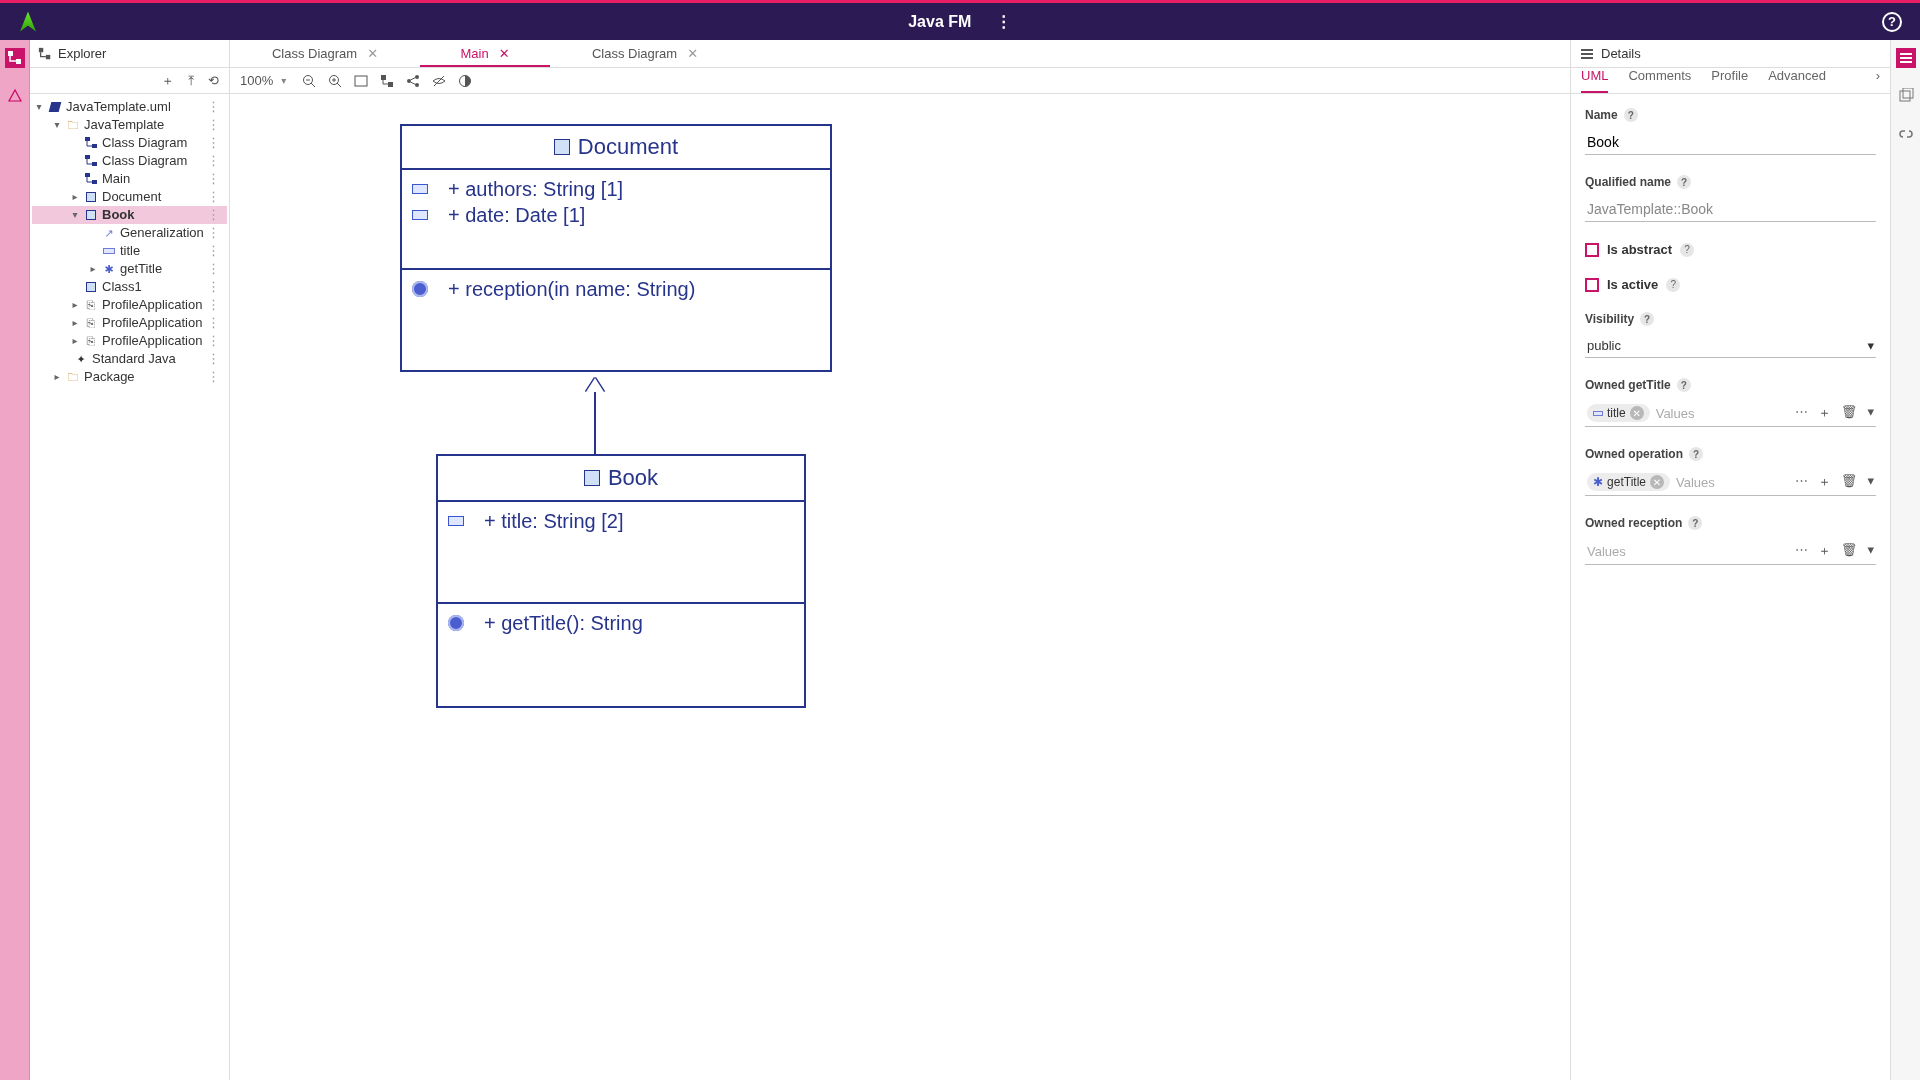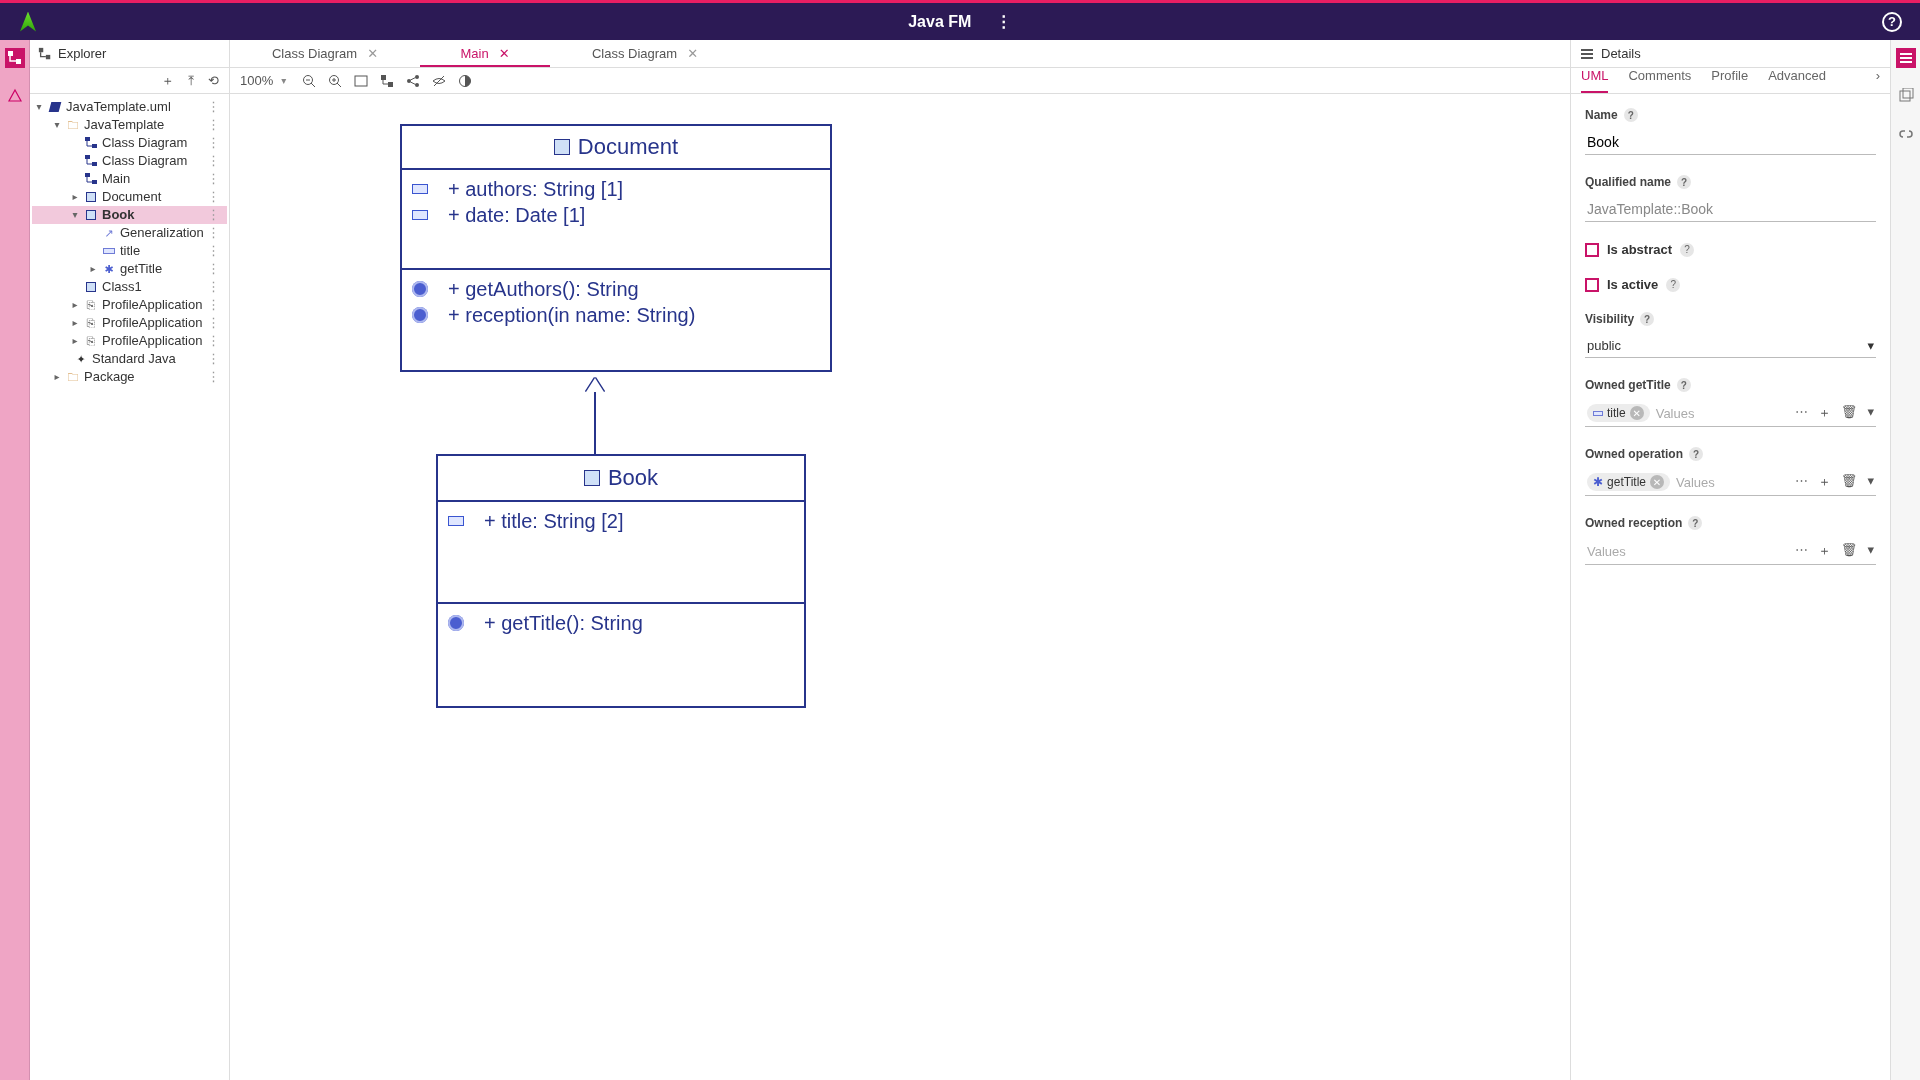--- a/index.html
+++ b/index.html
@@ -476,24 +476,20 @@
             <span>+ authors: String [1]</span>
           </div>
         <div class="uml-row">
             <span class="ic-attr-canvas"></span>
             <span>+ date: Date [1]</span>
           </div>
       </div>
       <div class="uml-sect" style="height:100px;">
         <div class="uml-row">
             <span class="ic-op-canvas"></span>
-            <span>+ getAuthors(): String</span>
-          </div>
-        <div class="uml-row">
-            <span class="ic-op-canvas"></span>
             <span>+ reception(in name: String)</span>
           </div>
       </div>
     </div>
 
     <div class="gen-head" style="left:356px; top:284px;"></div>
     <div class="gen-line" style="left:364px; top:298px; height:62px;"></div>
 
     <div class="uml-class" style="left:206px; top:360px; width:370px;">
       <div class="uml-name" style="height:46px;">

